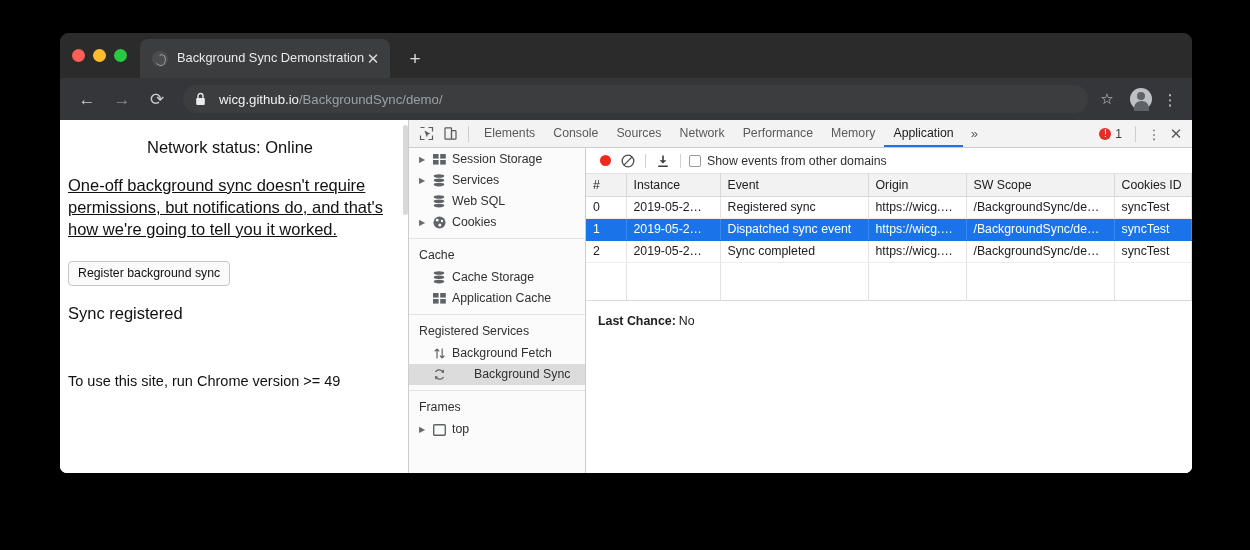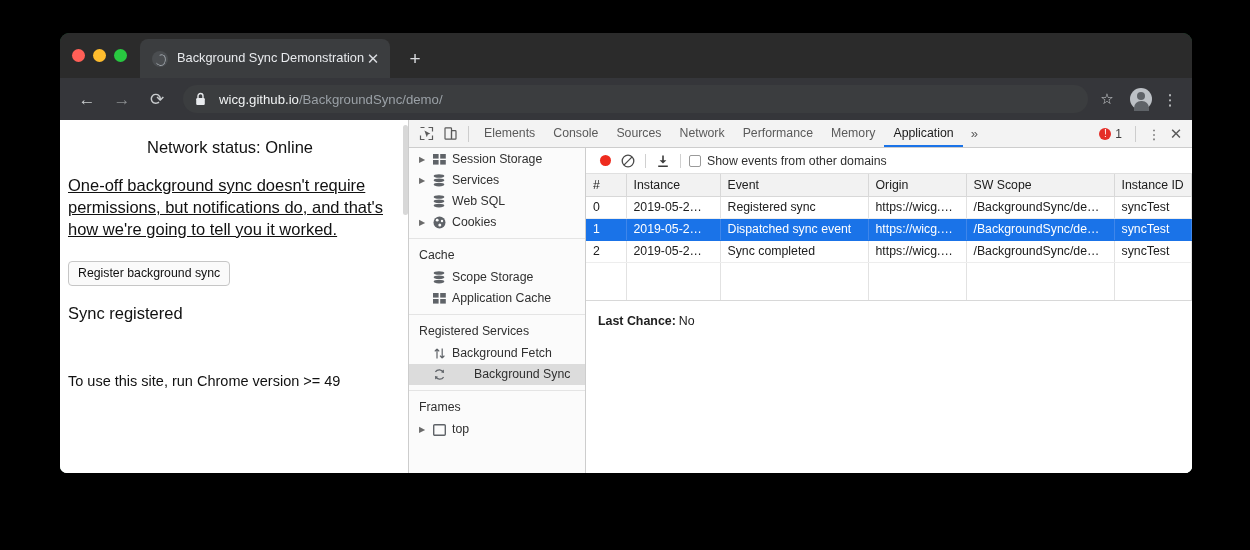--- a/index.html
+++ b/index.html
@@ -619,21 +619,21 @@
           <div class="section-head">Cache</div>
 
           <div class="tree-item indent">
             <span class="tree-icon">
               <svg width="12" height="13" viewBox="0 0 12 13">
                   <ellipse cx="6" cy="2" rx="5.3" ry="1.8" fill="#5f6368"></ellipse>
                   <ellipse cx="6" cy="6.3" rx="5.3" ry="1.8" fill="#5f6368"></ellipse>
                   <ellipse cx="6" cy="10.6" rx="5.3" ry="1.8" fill="#5f6368"></ellipse>
                 </svg>
             </span>
-            <span class="tree-label">Scope Storage</span>
+            <span class="tree-label">Cache Storage</span>
           </div>
 
           <div class="tree-item indent">
             <span class="tree-icon">
               <svg width="13" height="11" viewBox="0 0 13 11">
                   <rect x="0" y="0" width="5.6" height="4.6" fill="#5f6368"></rect>
                   <rect x="7.2" y="0" width="5.6" height="4.6" fill="#5f6368"></rect>
                   <rect x="0" y="6" width="5.6" height="4.6" fill="#5f6368"></rect>
                   <rect x="7.2" y="6" width="5.6" height="4.6" fill="#5f6368"></rect>
                 </svg>
@@ -715,21 +715,21 @@
                   <col class="c-sw">
                   <col class="c-iid">
               </colgroup>
               <thead>
                 <tr>
                   <th>#</th>
                   <th>Instance</th>
                   <th>Event</th>
                   <th>Origin</th>
                   <th>SW Scope</th>
-                  <th>Instance ID</th>
+                  <th>Cookies ID</th>
                 </tr>
               </thead>
               <tbody>
                 <tr>
                   <td>0</td>
                   <td>2019-05-2…</td>
                   <td>Registered sync</td>
                   <td>https://wicg.…</td>
                   <td>/BackgroundSync/de…</td>
                   <td>syncTest</td>

